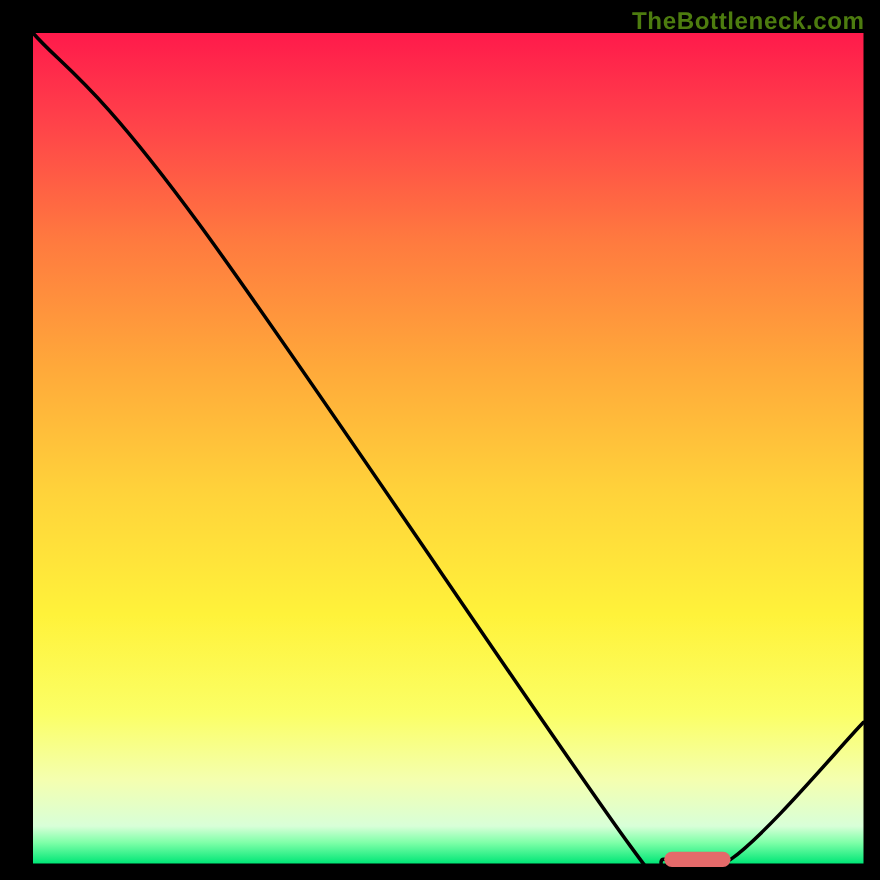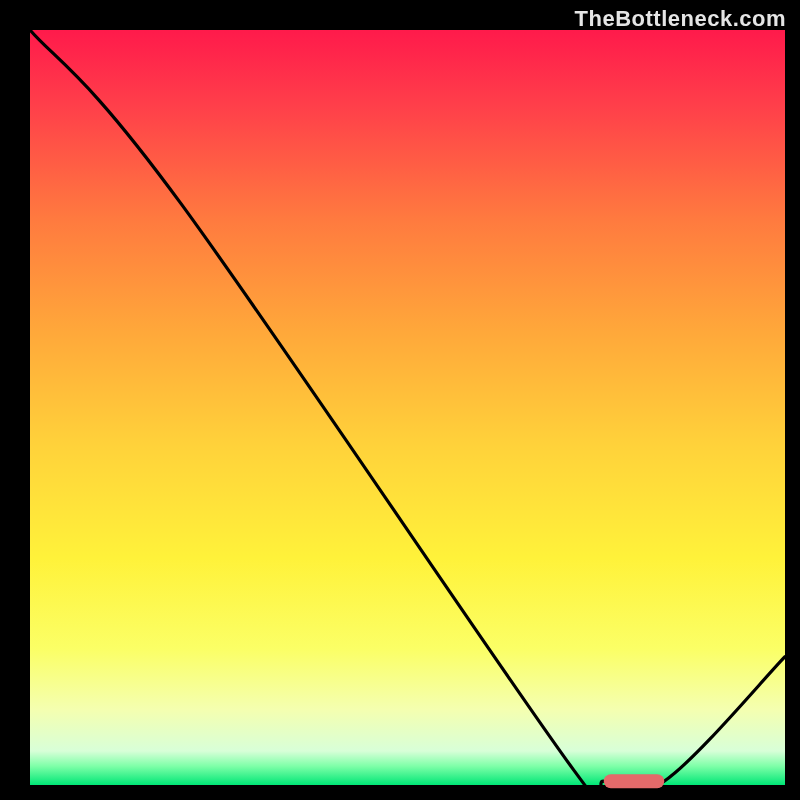--- a/index.html
+++ b/index.html
@@ -16,21 +16,21 @@
     left: 0;
     top: 0;
     width: 800px;
     height: 800px;
   }
   svg { display: block; }
   .watermark {
     position: absolute;
     top: 6px;
     right: 14px;
-    color: #e5e5e5;
+    color: #4d7c0f;
     font-size: 22px;
     font-weight: 600;
     letter-spacing: 0.5px;
     user-select: none;
   }
 </style>
 </head>
 <body>
 
 <div class="chart-wrap">

